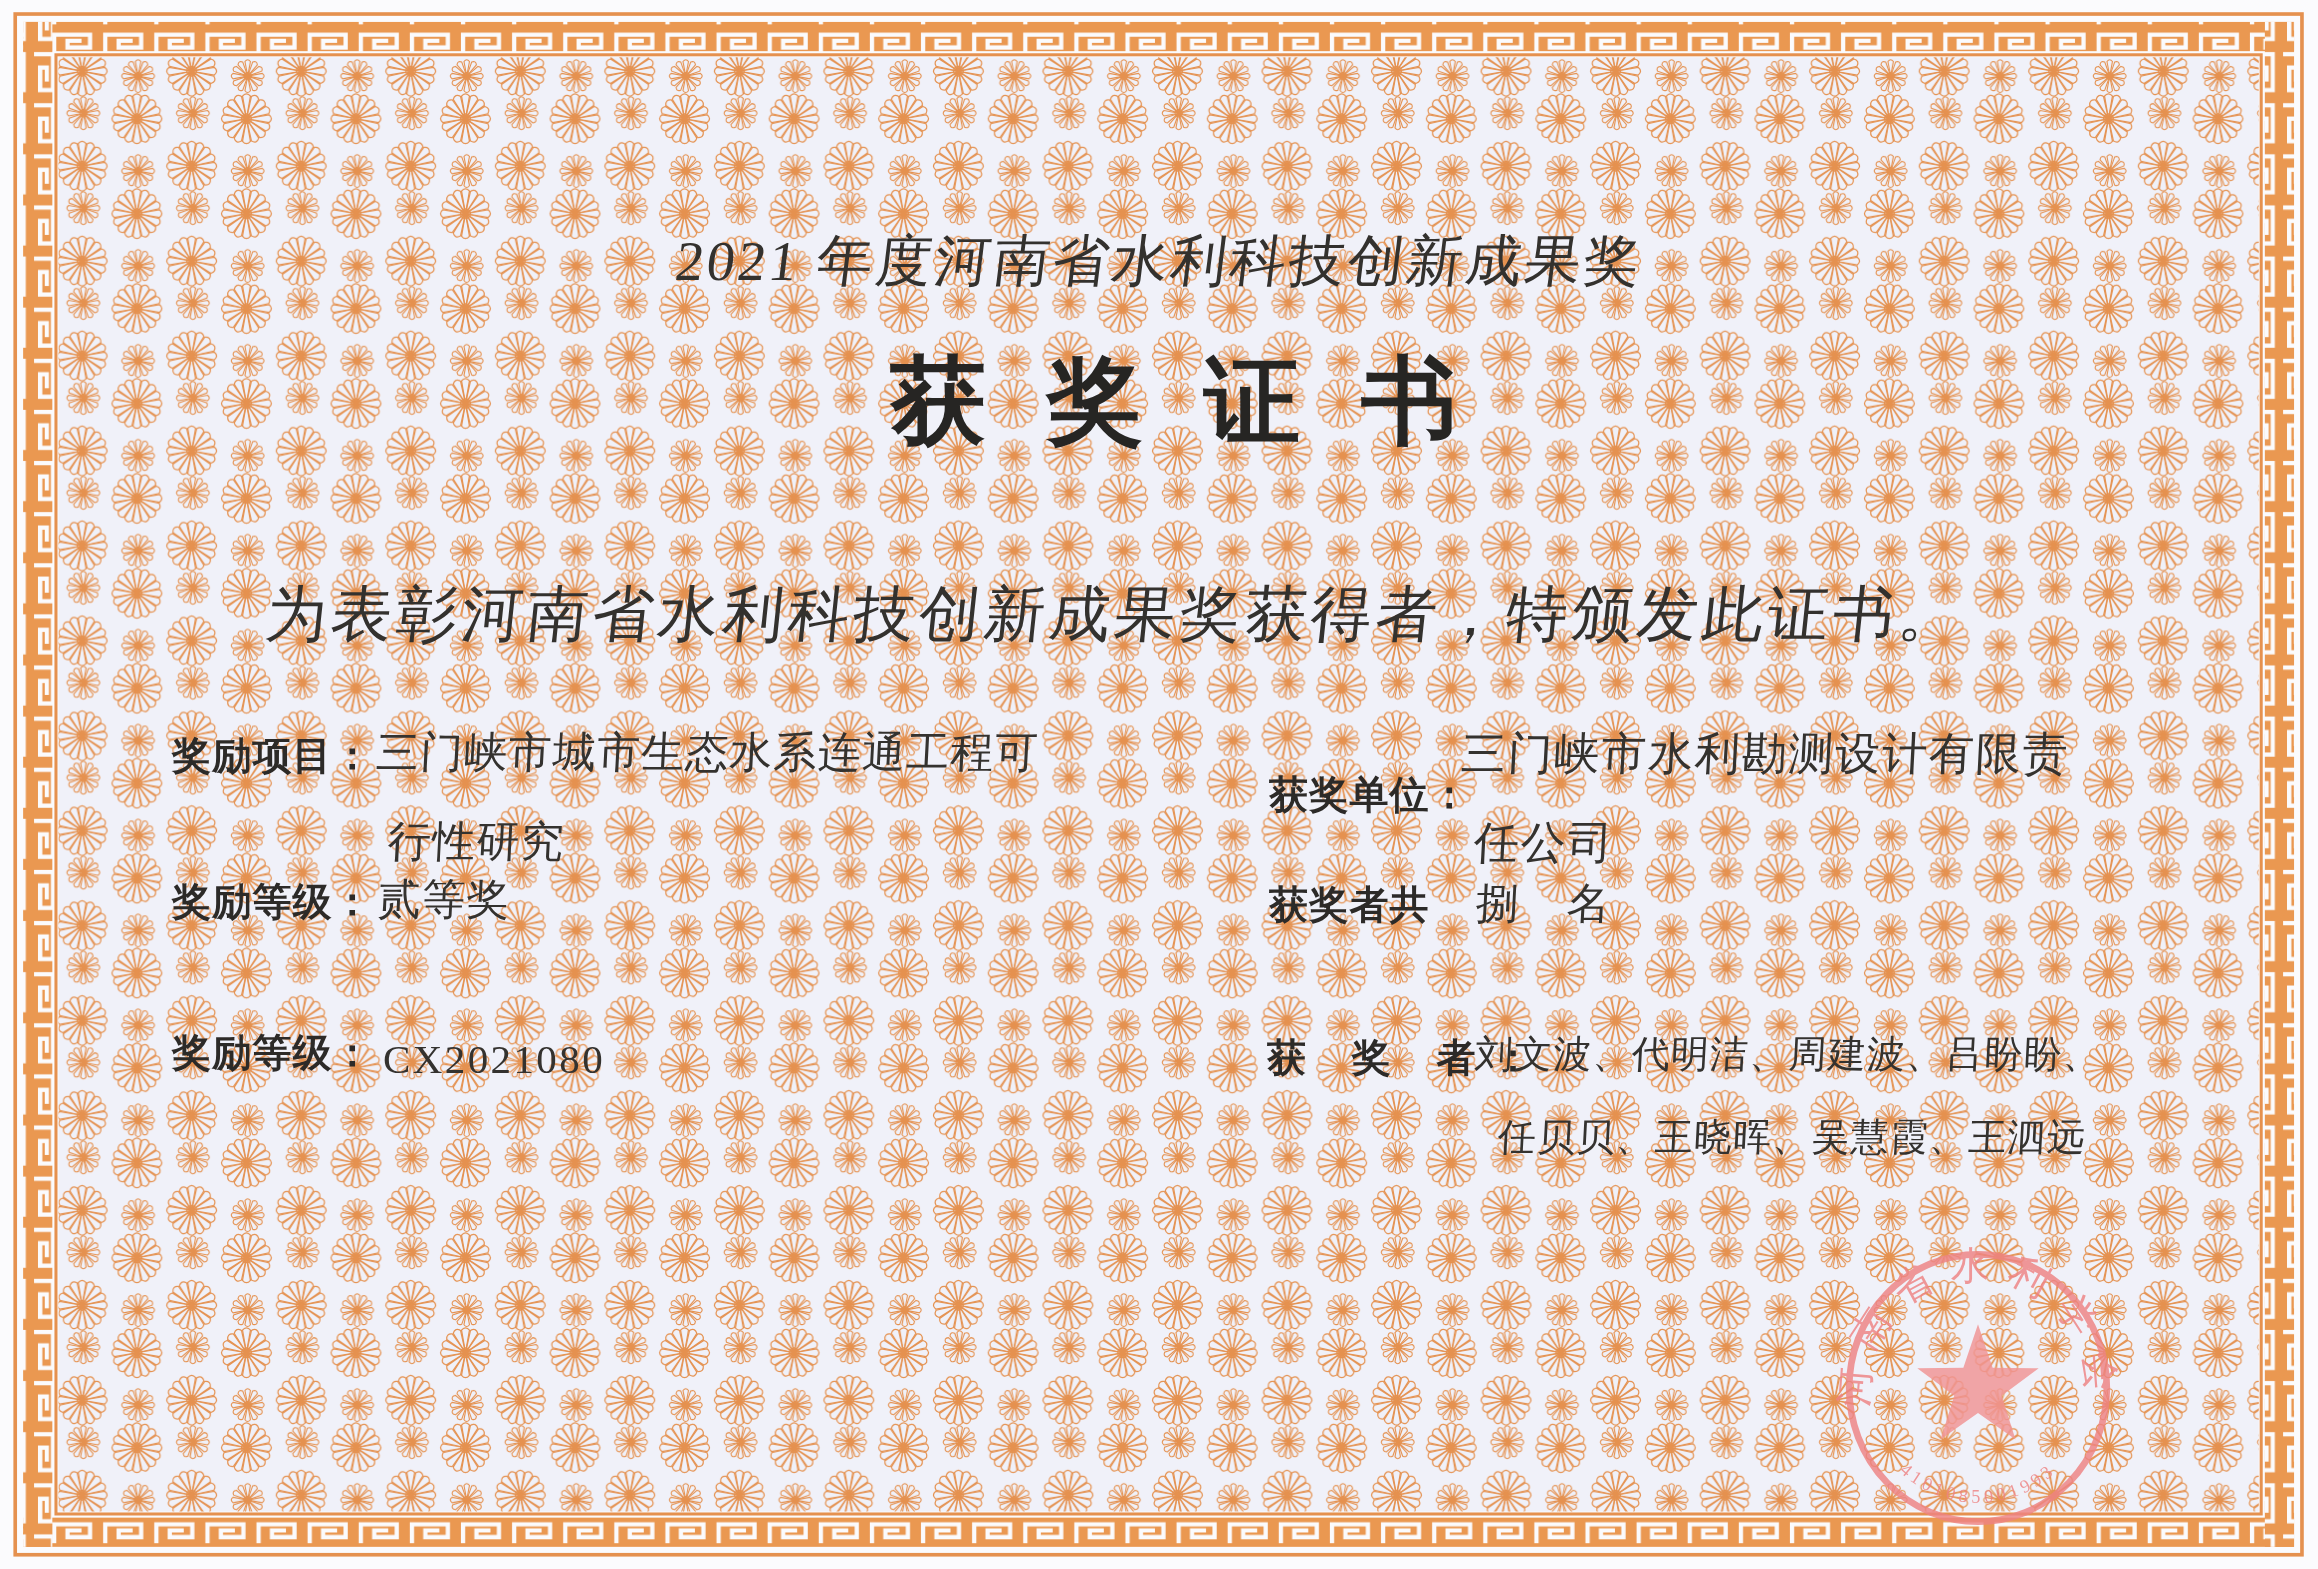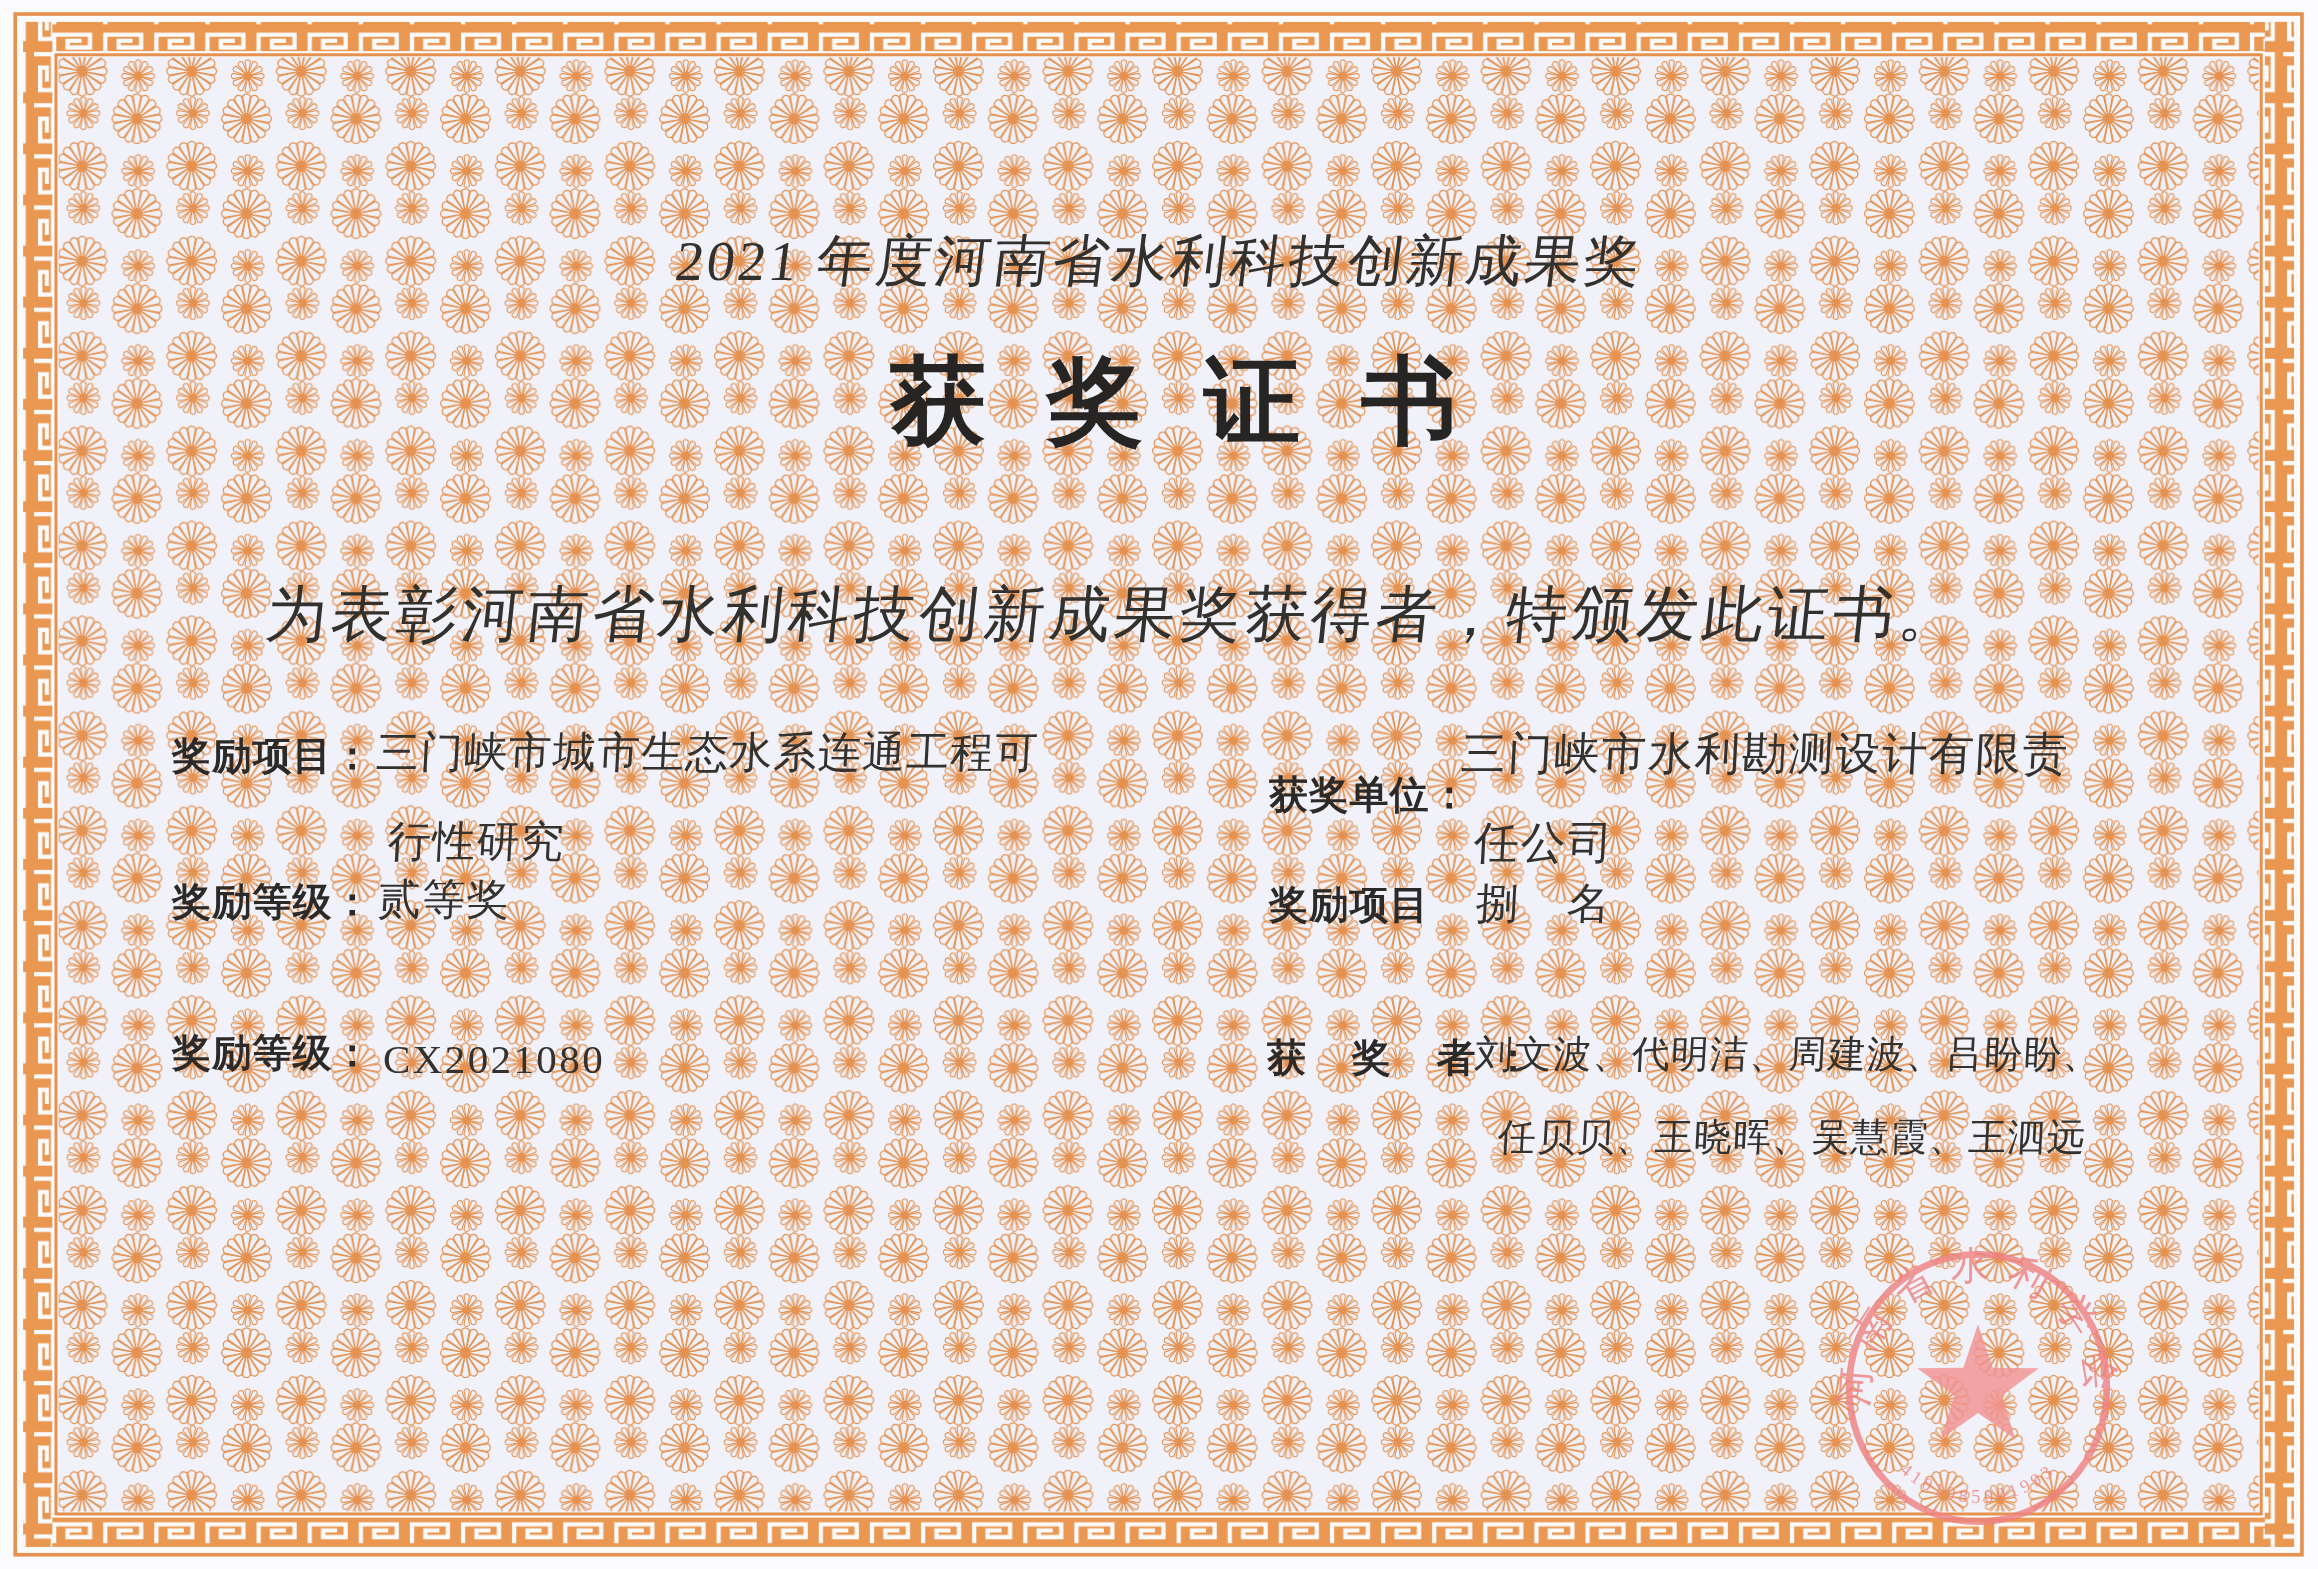--- a/index.html
+++ b/index.html
@@ -154,21 +154,21 @@
     <div class="abs fvalue" style="left:378px;top:871px;">贰等奖</div>
 
     <div class="abs flabel" style="left:172px;top:1026px;">奖励等级：</div>
     <div class="abs fvalue serifnum" style="left:383px;top:1027px;">CX2021080</div>
 
     <div class="abs flabel" style="left:1269px;top:729px;margin-top:39px;">获奖单位：</div>
     <div class="abs fvalue" style="left:1461px;top:724px;font-size:45px;letter-spacing:1.8px;">三门峡市水利勘测设计有限责</div>
     <div class="abs fvalue" style="left:1474px;top:813px;font-size:45px;letter-spacing:1.8px;">任公司</div>
 
     <div class="abs" style="left:1269px;top:875px;">
-      <span class="flabel">奖励项目</span>
+      <span class="flabel">获奖者共</span>
       <span class="fvalue count-gap">捌</span>
       <span class="fvalue count-gap">名</span>
     </div>
 
     <div class="abs flabel" style="left:1267px;top:1031px;letter-spacing:18px;">获 奖 者：</div>
     <div class="abs fvalue winners" style="left:1475px;top:1029px;">刘文波、代明洁、周建波、吕盼盼、</div>
     <div class="abs fvalue winners" style="left:1498px;top:1112px;">任贝贝、王晓晖、吴慧霞、王泗远</div>
 
 
   </div>

